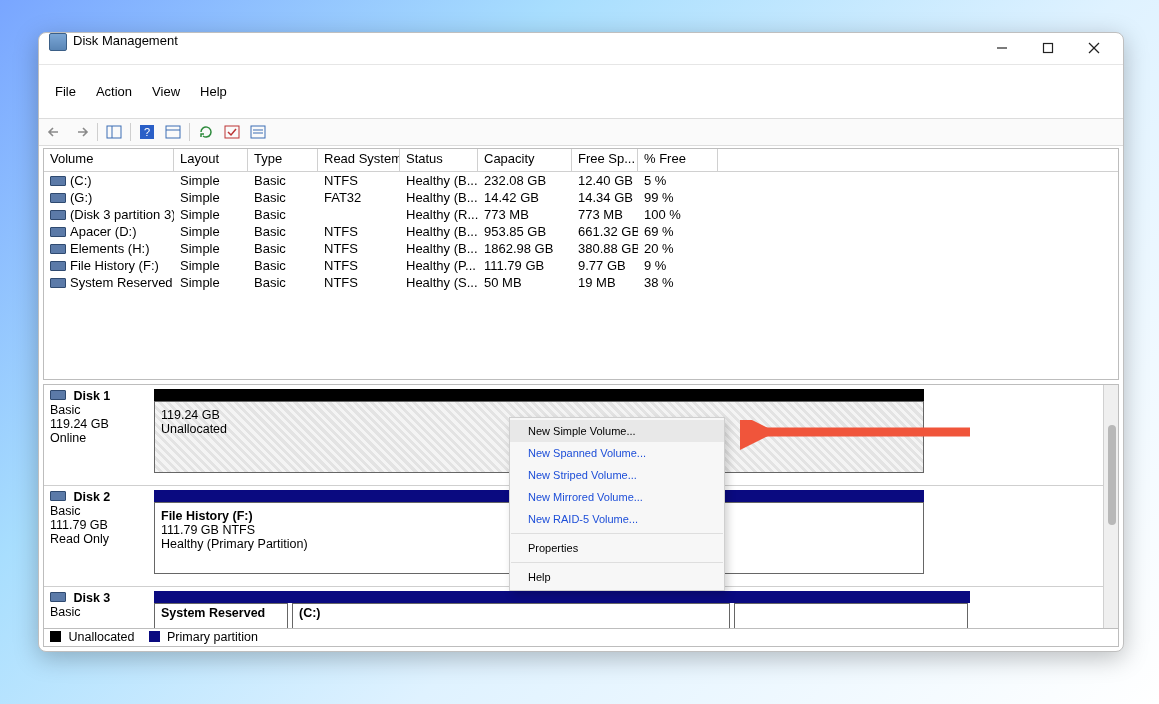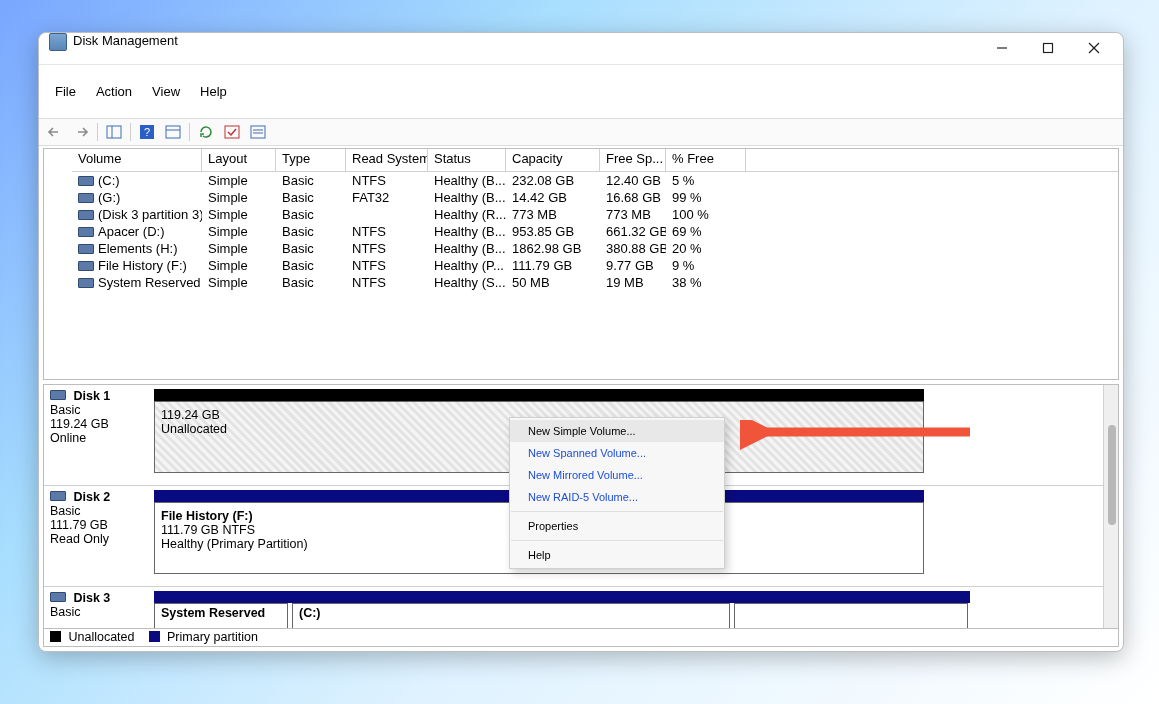--- a/index.html
+++ b/index.html
@@ -23,21 +23,21 @@
   .menubar span{padding:2px 10px;}
   
   .toolbar{height:26px;border-top:1px solid #dcdcdc;border-bottom:1px solid #dcdcdc;
     display:flex;align-items:center;padding:0 4px;gap:2px;background:#fafafa;}
   .tbtn{width:22px;height:22px;display:flex;align-items:center;justify-content:center;
     border:1px solid transparent;}
   .tsep{width:1px;height:18px;background:#cfcfcf;margin:0 2px;}
   .tbtn svg{width:16px;height:16px;}
   
   .vol-wrap{border:1px solid #bdbdbd;margin:2px 4px 0 4px;height:238px;
-    background:#fff;overflow:hidden;padding-left:28px;}
+    background:#fff;overflow:hidden;}
   .vol-head{display:flex;height:22px;background:#fff;border-bottom:1px solid #d0d0d0;}
   .vh{border-right:1px solid #d0d0d0;padding:2px 6px;box-sizing:border-box;
     white-space:nowrap;overflow:hidden;}
   .c0{width:130px}.c1{width:74px}.c2{width:70px}.c3{width:82px}
   .c4{width:78px}.c5{width:94px}.c6{width:66px}.c7{width:80px}
   .vol-rows{}
   .vr{display:flex;height:17px;align-items:center;}
   .vc{padding:0 6px;box-sizing:border-box;white-space:nowrap;overflow:hidden;}
   .vico{width:14px;height:8px;background:#5b7aa8;border:1px solid #2f4a70;
     display:inline-block;margin-right:4px;vertical-align:middle;border-radius:1px;}
@@ -183,21 +183,21 @@
           <div class="vc c6">12.40 GB</div>
           <div class="vc c7">5 %</div>
         </div>
         <div class="vr">
           <div class="vc c0"><span class="vico"></span>(G:)</div>
           <div class="vc c1">Simple</div>
           <div class="vc c2">Basic</div>
           <div class="vc c3">FAT32</div>
           <div class="vc c4">Healthy (B...</div>
           <div class="vc c5">14.42 GB</div>
-          <div class="vc c6">16.68 GB</div>
+          <div class="vc c6">14.34 GB</div>
           <div class="vc c7">99 %</div>
         </div>
         <div class="vr">
           <div class="vc c0"><span class="vico"></span>(Disk 3 partition 3)</div>
           <div class="vc c1">Simple</div>
           <div class="vc c2">Basic</div>
           <div class="vc c3"></div>
           <div class="vc c4">Healthy (R...</div>
           <div class="vc c5">773 MB</div>
           <div class="vc c6">773 MB</div>
@@ -315,20 +315,21 @@
     <span><span class="lg-sw" style="background:#000"></span>
           <span>Unallocated</span></span>
     <span><span class="lg-sw" style="background:#0a0a80"></span>
           <span>Primary partition</span></span>
   </div>
 </div>
 
 <div class="ctx">
   <div class="mi hover">New Simple Volume...</div>
   <div class="mi dis">New Spanned Volume...</div>
+  <div class="mi dis">New Striped Volume...</div>
   <div class="mi dis">New Mirrored Volume...</div>
   <div class="mi dis">New RAID-5 Volume...</div>
   <div class="sep"></div>
   <div class="mi">Properties</div>
   <div class="sep"></div>
   <div class="mi">Help</div>
 </div>
 
 <svg class="arrow" width="240" height="30">
   <defs>

